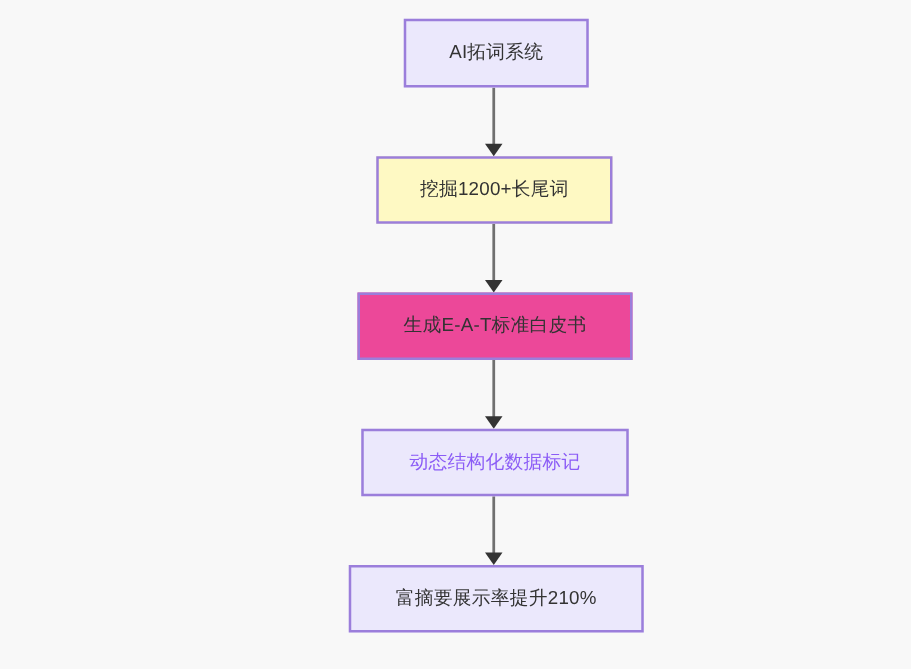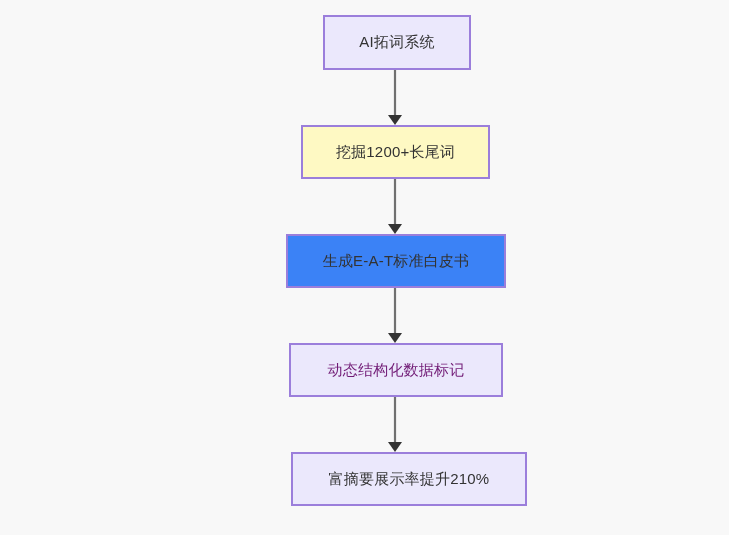--- a/index.html
+++ b/index.html
@@ -74,22 +74,22 @@
         <line x1="11" y1="0" x2="11" y2="47" stroke="#707070" stroke-width="2.2"></line>
         <polygon points="4,45 18,45 11,55" fill="#333333"></polygon>
       </svg>
     </div>
     <div class="node" style="left: 298px; top: 15px; width: 148px; height: 55px; background: rgb(235, 232, 252); border-color: rgb(155, 126, 219);">
       <span class="node-label" style="color: rgb(51, 51, 51);">AI拓词系统</span>
     </div>
     <div class="node" style="left: 276px; top: 125px; width: 189px; height: 54px; background: #fef9c3; border-color: rgb(155, 126, 219);">
       <span class="node-label" style="color: rgb(51, 51, 51);">挖掘1200+长尾词</span>
     </div>
-    <div class="node" style="left: 261px; top: 234px; width: 220px; height: 54px; background: #3b82f6; border-color: rgb(155, 126, 219);">
+    <div class="node" style="left: 261px; top: 234px; width: 220px; height: 54px; background: #ec4899; border-color: rgb(155, 126, 219);">
       <span class="node-label" style="color: rgb(51, 51, 51);">生成E-A-T标准白皮书</span>
     </div>
     <div class="node" style="left: 264px; top: 343px; width: 214px; height: 54px; background: rgb(235, 232, 252); border-color: rgb(155, 126, 219);">
-      <span class="node-label" style="color: #701a75;">动态结构化数据标记</span>
+      <span class="node-label" style="color: #8b5cf6;">动态结构化数据标记</span>
     </div>
-    <div class="node" style="left: 266px; top: 452px; width: 236px; height: 54px; background: rgb(235, 232, 252); border-color: rgb(155, 126, 219);">
+    <div class="node" style="left: 254px; top: 452px; width: 236px; height: 54px; background: rgb(235, 232, 252); border-color: rgb(155, 126, 219);">
       <span class="node-label" style="color: rgb(51, 51, 51);">富摘要展示率提升210%</span>
     </div>
   </div>
 
 </body></html>

